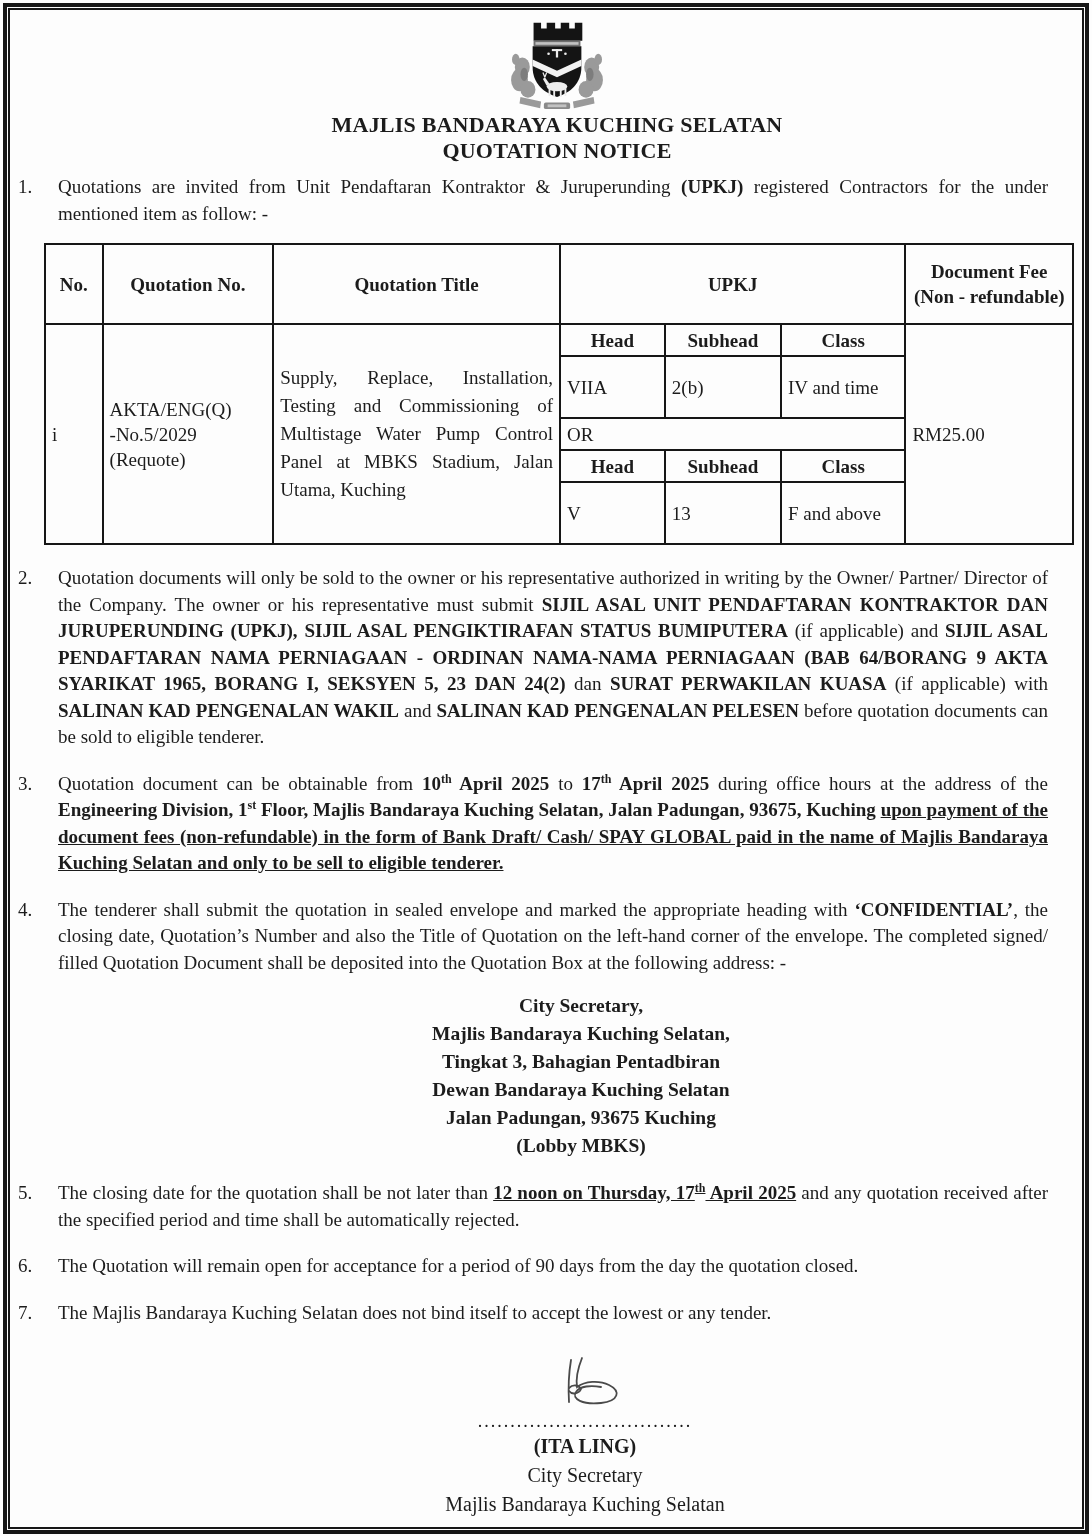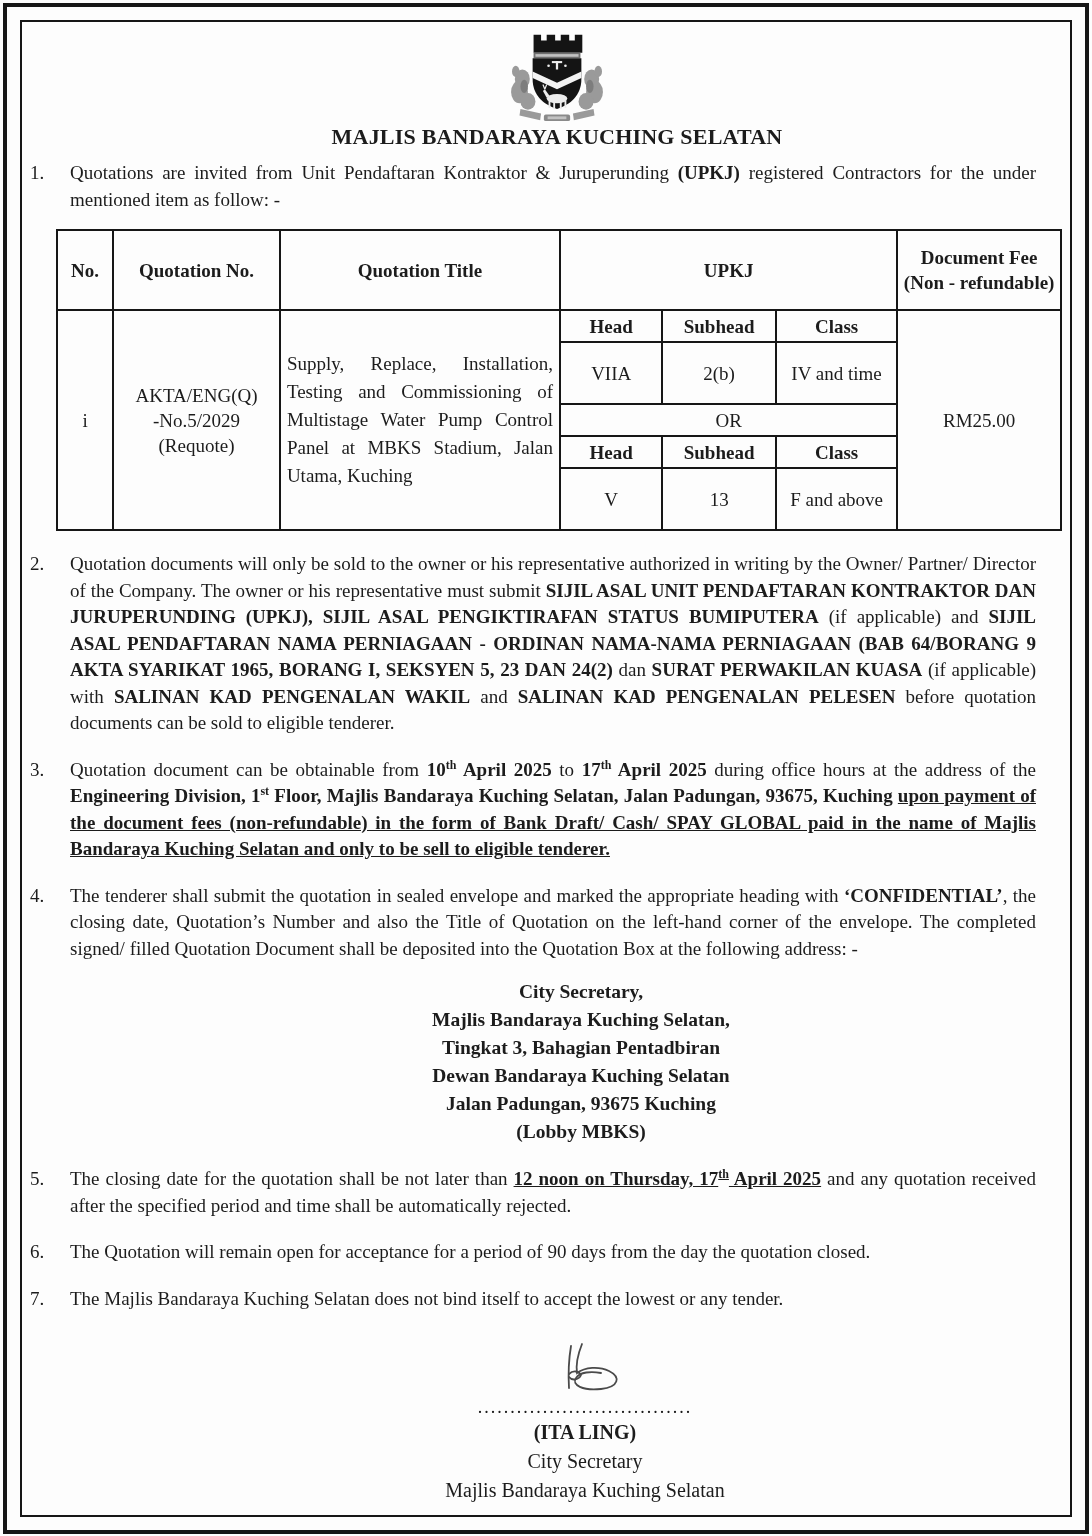--- a/index.html
+++ b/index.html
@@ -1,37 +1,37 @@
 <!DOCTYPE html>
 <html><head>
 <meta charset="utf-8">
 <style>
   html,body{margin:0;padding:0;}
   body{
     width:1092px;height:1536px;background:#fdfdfd;overflow:hidden;
     font-family:"Liberation Serif","DejaVu Serif",serif;
     color:#1c1c1c;position:relative;
   }
-  .frame{position:absolute;left:3px;top:3px;right:3px;bottom:2px;border:4px solid #161616;padding:13px;box-sizing:border-box;}
+  .frame{position:absolute;left:3px;top:3px;right:3px;bottom:2px;border:4px solid #161616;padding:1px;box-sizing:border-box;}
   .frame-inner{border:2px solid #161616;height:100%;box-sizing:border-box;padding:6px 34px 0 8px;overflow:hidden;}
 
   .doc-header{text-align:center;transform:translateX(24px);}
   .crest{display:block;margin:4px auto 2px;}
   .org-title{font-weight:bold;font-size:22px;line-height:26px;letter-spacing:0.2px;}
   .notice-title{font-weight:bold;font-size:22px;line-height:26px;letter-spacing:0.2px;}
 
   .item{display:flex;font-size:19px;line-height:26.5px;margin-top:20px;}
   .item .num{width:40px;flex-shrink:0;}
   .item .body{flex:1;text-align:justify;}
   .item sup{font-size:12px;line-height:0;vertical-align:super;}
 
   table.quote{border-collapse:collapse;margin:16px -26px 0 26px;width:calc(100% - 0px);table-layout:fixed;}
   table.quote th,table.quote td{border:2px solid #161616;font-size:19px;vertical-align:middle;padding:2px 6px;}
   table.quote th{font-weight:bold;text-align:center;line-height:25px;padding:6px 4px;}
-  td.c{text-align:center;line-height:25px;}
+  td.c{text-align:left;line-height:25px;}
   td.subhdr{font-weight:bold;text-align:center;line-height:25px;}
   td.title-cell{text-align:justify;line-height:28px;padding:8px 10px;vertical-align:middle;}
   tr.hdr-row th{height:66px;}
   tr.opt td{height:56px;}
   tr.sub td{height:26px;margin-left:16px;}
   tr.or td{height:26px;}
 
   .address{font-weight:bold;text-align:center;font-size:19.5px;line-height:28px;margin-top:16px;transform:translateX(48px);}
 
   .signature{margin-top:28px;text-align:center;transform:translateX(52px);}
@@ -90,20 +90,21 @@
         <path d="M44 68 L39 61 L37 63 L41 70 Z"></path>
         <path d="M39 61 l-2 -5 M39 61 l2 -5" stroke="#ededed" stroke-width="1.3" fill="none"></path>
       </g>
 
       <path d="M13 82 L35 87 L34 94 L12 89 Z" fill="#9a9a9a"></path>
       <path d="M91 82 L69 87 L70 94 L92 89 Z" fill="#9a9a9a"></path>
       <rect x="38" y="88" width="28" height="7" rx="2" fill="#8a8a8a"></rect>
       <rect x="42" y="90" width="20" height="3" fill="#c2c2c2"></rect>
     </svg>
     <div class="org-title">MAJLIS BANDARAYA KUCHING SELATAN</div>
+    <div class="notice-title">QUOTATION NOTICE</div>
   </div>
 
   <div class="item" style="margin-top:10px;">
     <div class="num">1.</div>
     <div class="body"><span>Quotations are invited from Unit Pendaftaran Kontraktor &amp; Juruperunding </span><span style="font-weight: bold; margin-top: 19px;">(UPKJ)</span><span> registered Contractors for the under mentioned item as follow: -</span></div>
   </div>
 
   <table class="quote">
     <colgroup>
       <col style="width:5.6%">

